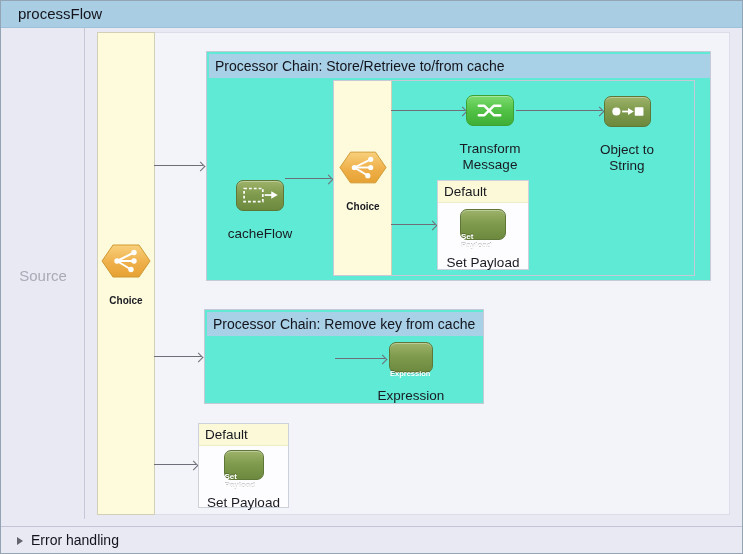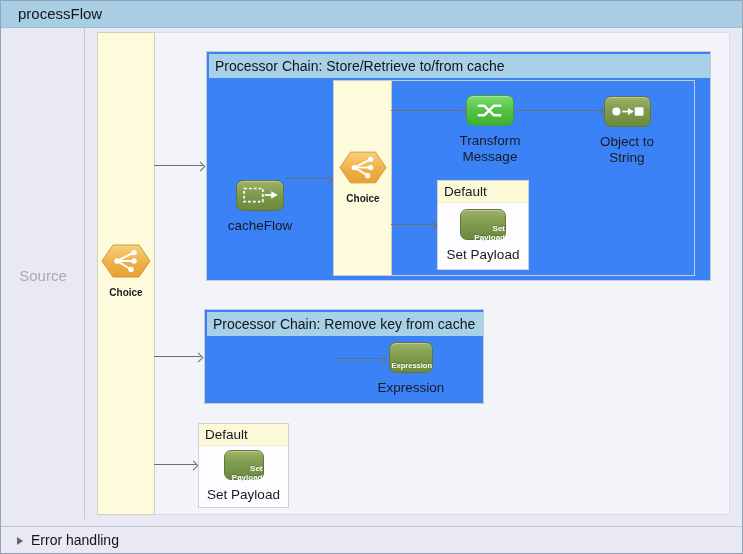--- a/index.html
+++ b/index.html
@@ -26,21 +26,21 @@
   .source-divider{
     position:absolute; left:83px; top:27px; width:1px; height:491px;
     background:#c7c7d8;
   }
   .lane{
     position:absolute; background:#fdfbdc; border:1px solid #d2cfb6;
   }
   .lane-main{ left:96px; top:31px; width:58px; height:483px; }
 
   .chain{
-    position:absolute; background:#3b82f6; border:1px solid #c6cad6;padding-left:32px;
+    position:absolute; background:#5eead4; border:1px solid #c6cad6;padding-left:32px;
   }
   .chain-header{
     position:absolute; left:2px; top:2px; height:24px;
     background:#a8d0e6; font-size:14px; line-height:24px; padding-left:6px;
     color:#14141c; white-space:nowrap; overflow:hidden;
   }
   .inner-box{
     position:absolute; border:1px solid #c6cad6;
   }
   .inner-lane{
@@ -50,39 +50,39 @@
 
   .route-box{
     position:absolute; background:#fdfdff; border:1px solid #cdd1dc;
   }
   .route-header{
     height:22px; background:#fbf9d8; font-size:13.5px; line-height:22px;
     padding-left:6px; color:#17171f; border-bottom:1px solid #efecc9;
   }
 
   .node{ position:absolute; text-align:center; }
-  .nlabel{ margin-top:3px; font-size:13.5px; line-height:16px; color:#1a1a22; }
+  .nlabel{ margin-top:11px; font-size:13.5px; line-height:16px; color:#1a1a22; }
   .nlabel14{ font-size:10px;font-weight:bold; }
 
   .icon{
     display:inline-block; position:relative; border-radius:7px;
     box-shadow: inset 0 1px 0 rgba(255,255,255,0.35);
   }
   .icon svg{ display:block; }
   .olive{
     background:linear-gradient(180deg,#9db269 0%,#7e9a4c 48%,#6c893e 100%);
     border:1px solid #5e7636;
   }
   .green{
     background:linear-gradient(180deg,#7bda6e 0%,#52c246 50%,#3fae35 100%);
     border:1px solid #3da232;
   }
   .icon-text{
-    position:absolute; left:0; top:8px; width:100%; height:100%;
-    display:flex; flex-direction:column; align-items:flex-end; justify-content:center;
+    position:absolute; left:0; top:16px; width:100%; height:100%;
+    display:flex; flex-direction:column; align-items:flex-start; justify-content:center;
     color:#ffffff; font-weight:bold; font-size:8px; line-height:9px;
     text-shadow:0 -1px 0 rgba(0,0,0,0.25);
   }
   .icon-text-one{ font-size:7.5px; }
 
   .arrow{ position:absolute; border-top:1px solid #6e6e78; }
   .arrow::after{
     content:""; position:absolute; right:-1px; top:-3.5px;
     width:6px; height:6px;
     border-top:1px solid #6e6e78; border-right:1px solid #6e6e78;

